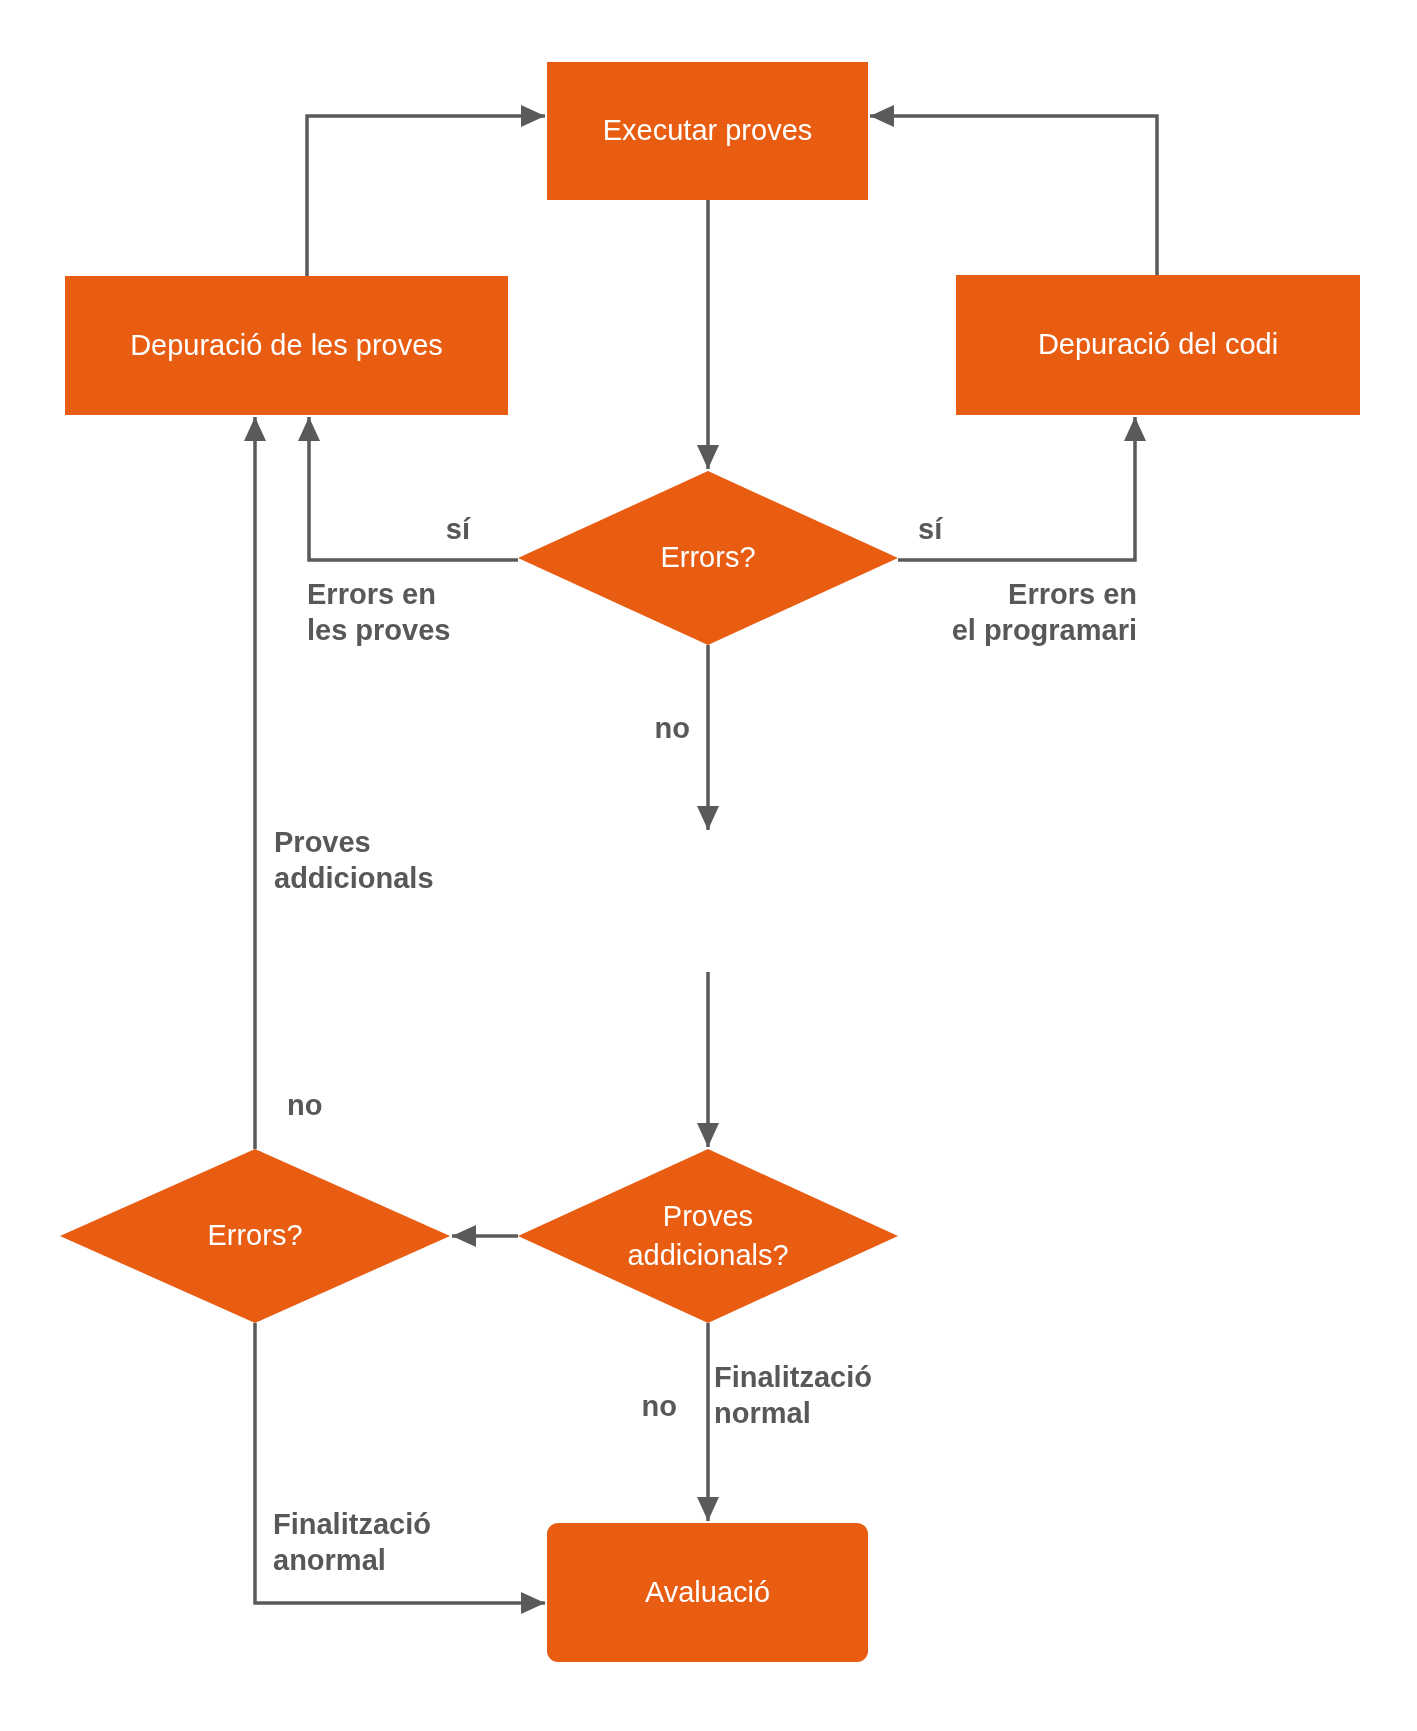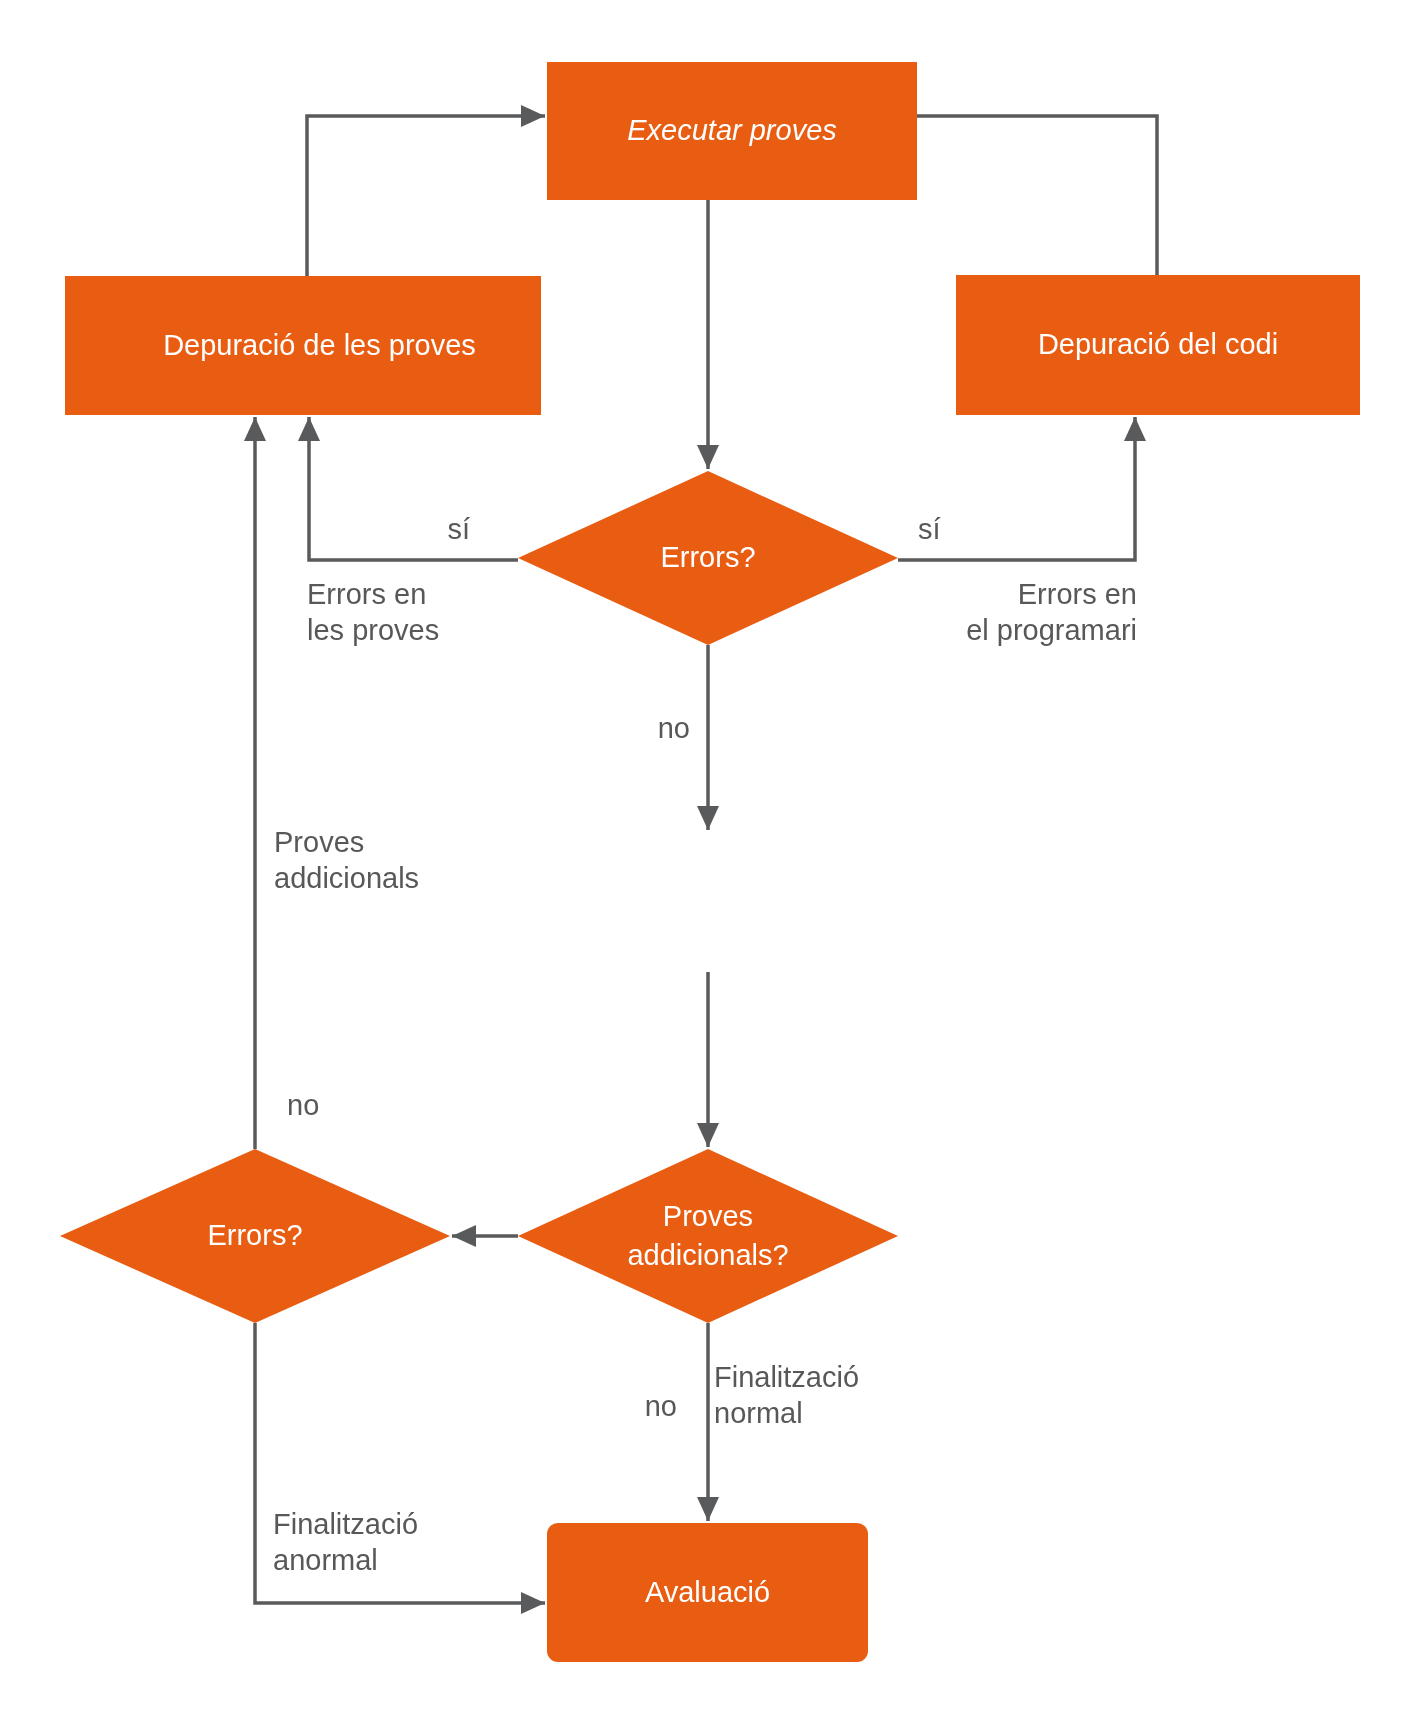--- a/index.html
+++ b/index.html
@@ -44,20 +44,21 @@
   }
   .diamond {
     clip-path: polygon(50% 0, 100% 50%, 50% 100%, 0 50%);
   }
   .edge-label {
     position: absolute;
     color: var(--label-text, #58585a);
     font-size: 29px;
     line-height: 1.25;
     white-space: pre-line;
+    font-weight: bold;
   }
   .align-right { text-align: right; }
 </style>
 </head>
 <body>
 
 <div class="canvas">
 
   <svg class="connectors" viewBox="0 0 1417 1731" xmlns="http://www.w3.org/2000/svg">
     <defs>
@@ -71,23 +72,23 @@
     <path class="edge" d="M518,560 H309 V417" marker-end="url(#arrowhead)"></path>
     <path class="edge" d="M898,560 H1135 V417" marker-end="url(#arrowhead)"></path>
     <path class="edge" d="M708,645 V830" marker-end="url(#arrowhead)"></path>
     <path class="edge" d="M708,972 V1147" marker-end="url(#arrowhead)"></path>
     <path class="edge" d="M518,1236 H452" marker-end="url(#arrowhead)"></path>
     <path class="edge" d="M708,1323 V1521" marker-end="url(#arrowhead)"></path>
     <path class="edge" d="M255,1149 V417" marker-end="url(#arrowhead)"></path>
     <path class="edge" d="M255,1323 V1603 H545" marker-end="url(#arrowhead)"></path>
   </svg>
 
-  <div class="node" style="left:547px; top:62px; width:370px; height:138px;font-style:italic;">Executar proves</div>
+  <div class="node" style="left:547px; top:62px; width:321px; height:138px;">Executar proves</div>
 
-  <div class="node" style="left:65px; top:276px; width:443px; height:139px;padding-left:33px;">Depuració de les proves</div>
+  <div class="node" style="left:65px; top:276px; width:443px; height:139px;">Depuració de les proves</div>
 
   <div class="node" style="left:956px; top:275px; width:404px; height:140px;">Depuració del codi</div>
 
   <div class="node diamond" style="left:518px; top:471px; width:380px; height:174px;">Errors?</div>
 
 
   <div class="node diamond" style="left:518px; top:1149px; width:380px; height:174px;">Proves
 addicionals?</div>
 
   <div class="node diamond" style="left:60px; top:1149px; width:390px; height:174px;">Errors?</div>

